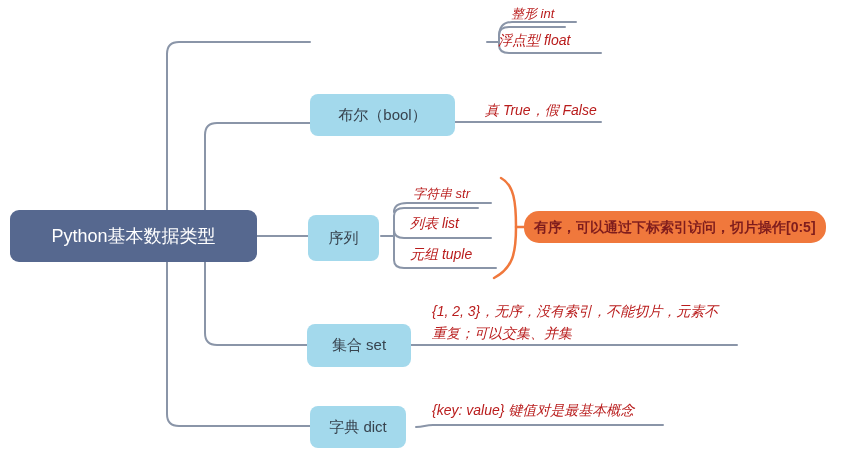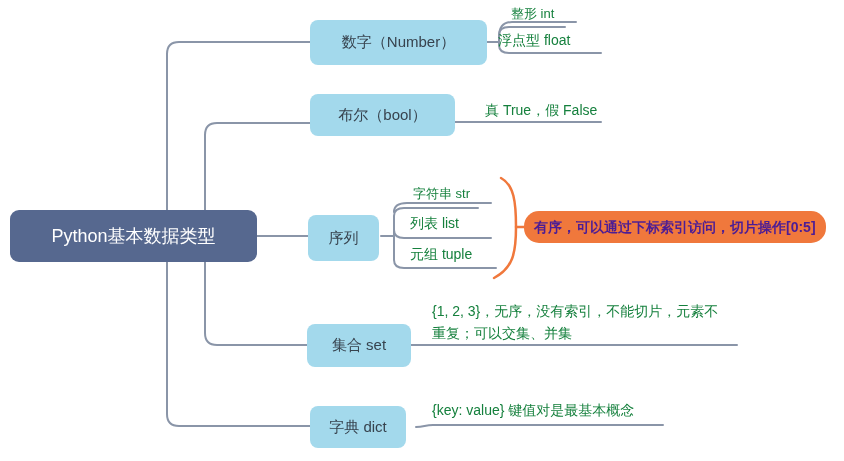--- a/index.html
+++ b/index.html
@@ -12,26 +12,26 @@
   .oline{stroke:#f0783c;stroke-width:2.5;fill:none;stroke-linecap:round;}
   .topic{
     position:absolute;display:flex;align-items:center;justify-content:center;
     background:#a3d9ec;border-radius:8px;color:#37434e;font-size:15px;
     white-space:nowrap;box-sizing:border-box;
   }
   .root{
     background:#56688f;color:#ffffff;font-weight:normal;font-size:18px;border-radius:9px;
   }
   .leaf{
-    position:absolute;color:#15803d;font-size:14px;white-space:nowrap;line-height:17px;
+    position:absolute;color:#b91c1c;font-size:14px;white-space:nowrap;line-height:17px;font-style:italic;
   }
   .leaf.small{font-size:13px;}
   .note-multiline span{display:block;line-height:22px;}
   .callout{
-    position:absolute;background:#f0783c;color:#4c1d95;font-weight:bold;
+    position:absolute;background:#f0783c;color:#7f1d1d;font-weight:bold;
     font-size:14px;border-radius:15px;height:32px;line-height:32px;
     padding:0 10px;white-space:nowrap;
   }
 </style>
 </head>
 <body>
 
 <div id="canvas">
 
   <svg id="connector-layer" width="844" height="461" viewBox="0 0 844 461">
@@ -47,21 +47,20 @@
     <path class="gline" d="M478,208 H404 Q394,208 394,216 V230 Q394,238 404,238 H491"></path>
     <path class="gline" d="M394,230 V260 Q394,268 404,268 H496"></path>
     <path class="gline" d="M411,345 H737"></path>
     <path class="gline" d="M416,427 C424,427 425,425 433,425 H663"></path>
     <path class="oline" d="M501,178 C514,185 516,202 516,227 C516,253 513,268 494,278"></path>
     <path class="oline" d="M516,227 H524"></path>
   </svg>
 
   <div class="topic root" style="left:10px;top:210px;width:247px;height:52px;">Python基本数据类型</div>
 
-  <div class="topic" style="left:310px;top:20px;width:177px;height:45px;">数字（Number）</div>
 
   <div class="topic" style="left:310px;top:94px;width:145px;height:42px;">布尔（bool）</div>
 
   <div class="topic" style="left:308px;top:215px;width:71px;height:46px;">序列</div>
 
   <div class="topic" style="left:307px;top:324px;width:104px;height:43px;">集合 set</div>
 
   <div class="topic" style="left:310px;top:406px;width:96px;height:42px;">字典 dict</div>
 
   <div class="leaf small" style="left:511px;top:5px;">整形 int</div>

